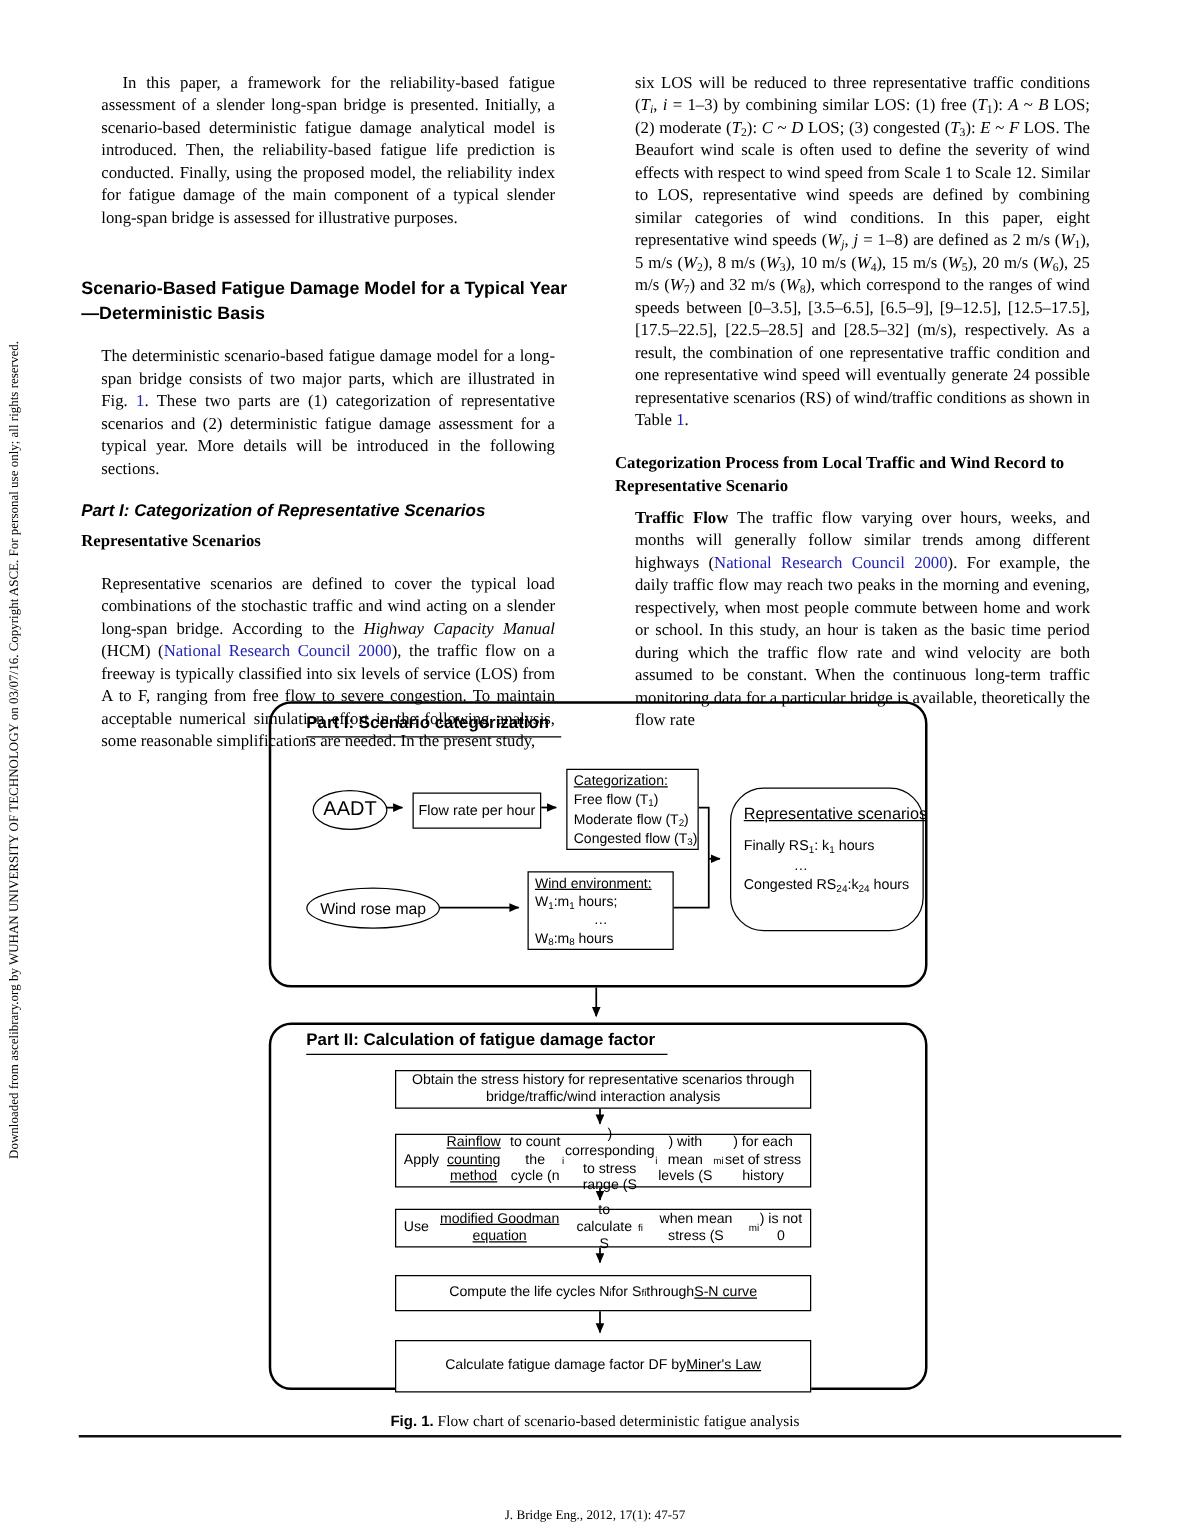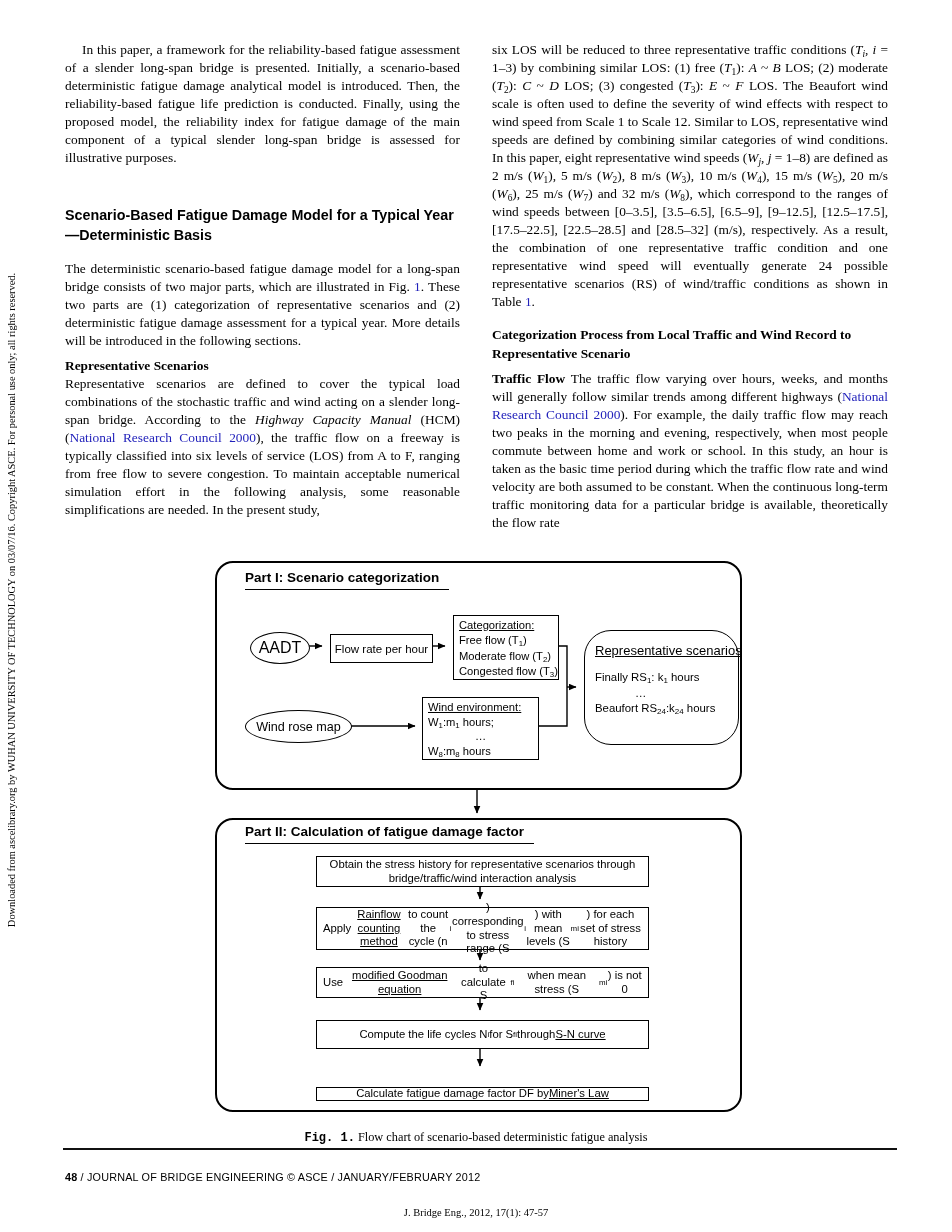--- a/index.html
+++ b/index.html
@@ -7,36 +7,36 @@
         font-family:"Liberation Serif",serif;overflow:hidden;}
   
   .sidebar{position:absolute;left:6px;top:1050px;width:900px;height:16px;
            transform-origin:0 0;transform:rotate(-90deg);
            font-size:10.4px;text-align:center;white-space:nowrap;color:#000;}
   
   .col{position:absolute;top:41px;width:395px;font-size:13.4px;line-height:18px;
        text-align:justify;}
   .col-left{left:65px;}
   .col-right{left:492px;width:396px;}
-  .bp{margin:0;}
+  .bp{margin:16px;}
   .indent{text-indent:17px;}
   .h-main{margin:39px 0 0 0;font-family:"Liberation Sans",sans-serif;
           font-weight:bold;font-size:14.3px;line-height:19.5px;text-align:left;}
   .sp-after-h1{margin-top:15px;}
   .h-part{margin:13px 0 0 0;font-family:"Liberation Sans",sans-serif;
           font-weight:bold;font-style:italic;font-size:13.6px;line-height:17px;text-align:left;}
   .h-sub{margin:7px 0 0 0;font-weight:bold;font-size:13.4px;line-height:18px;text-align:left;}
   .h-bold-serif{margin:15px 0 0 0;font-weight:bold;font-size:13.4px;line-height:18.5px;text-align:left;}
   .sp-small{margin-top:7px;}
   
   .rt-i{font-style:italic}
   .rt-b{font-weight:bold}
   .rt-u{text-decoration:underline}
   .rt-sub{font-size:0.7em;vertical-align:-0.28em;line-height:0;}
-  .rt-sans{font-family:Liberation Mono, monospace;}
+  .rt-sans{font-family:Liberation Sans, sans-serif;}
   
   .fig{position:absolute;left:215px;top:561px;width:527px;height:551px;
        font-family:"Liberation Sans",sans-serif;}
   .fig svg{position:absolute;left:0;top:0;}
   .part{position:absolute;left:0;width:527px;border:2px solid #000;border-radius:18px;
         box-sizing:border-box;}
   .part1{top:0;height:229px;}
   .part2{top:257px;height:294px;}
   .part-title{position:absolute;font-weight:bold;font-size:13.5px;
               border-bottom:1.6px solid #000;padding:0 10px 4px 0;white-space:nowrap;}
@@ -68,20 +68,21 @@
 <body>
 
 <div class="page">
 
   <div class="sidebar">Downloaded from ascelibrary.org by WUHAN UNIVERSITY OF TECHNOLOGY on 03/07/16. Copyright ASCE. For personal use only; all rights reserved.</div>
 
   <div class="col col-left">
     <p class="bp indent"><span>In this paper, a framework for the reliability-based fatigue assessment of a slender long-span bridge is presented. Initially, a scenario-based deterministic fatigue damage analytical model is introduced. Then, the reliability-based fatigue life prediction is conducted. Finally, using the proposed model, the reliability index for fatigue damage of the main component of a typical slender long-span bridge is assessed for illustrative purposes.</span></p>
     <h2 class="h-main">Scenario-Based Fatigue Damage Model for a Typical Year—Deterministic Basis</h2>
     <p class="bp sp-after-h1"><span>The deterministic scenario-based fatigue damage model for a long-span bridge consists of two major parts, which are illustrated in Fig. </span><span class="rt-link" style="color: rgb(34, 34, 187);">1</span><span>. These two parts are (1) categorization of representative scenarios and (2) deterministic fatigue damage assessment for a typical year. More details will be introduced in the following sections.</span></p>
+    <h3 class="h-part">Part I: Categorization of Representative Scenarios</h3>
     <h4 class="h-sub">Representative Scenarios</h4>
     <p class="bp"><span>Representative scenarios are defined to cover the typical load combinations of the stochastic traffic and wind acting on a slender long-span bridge. According to the </span><span class="rt-i">Highway Capacity Manual</span><span> (HCM) (</span><span class="rt-link" style="color: rgb(34, 34, 187);">National Research Council 2000</span><span>), the traffic flow on a freeway is typically classified into six levels of service (LOS) from A to F, ranging from free flow to severe congestion. To maintain acceptable numerical simulation effort in the following analysis, some reasonable simplifications are needed. In the present study,</span></p>
   </div>
 
   <div class="col col-right">
     <p class="bp"><span>six LOS will be reduced to three representative traffic conditions (</span><span class="rt-i">T</span><span class="rt-i rt-sub">i</span><span>, </span><span class="rt-i">i</span><span> = 1–3) by combining similar LOS: (1) free (</span><span class="rt-i">T</span><span class="rt-sub">1</span><span>): </span><span class="rt-i">A</span><span> ~ </span><span class="rt-i">B</span><span> LOS; (2) moderate (</span><span class="rt-i">T</span><span class="rt-sub">2</span><span>): </span><span class="rt-i">C</span><span> ~ </span><span class="rt-i">D</span><span> LOS; (3) congested (</span><span class="rt-i">T</span><span class="rt-sub">3</span><span>): </span><span class="rt-i">E</span><span> ~ </span><span class="rt-i">F</span><span> LOS. The Beaufort wind scale is often used to define the severity of wind effects with respect to wind speed from Scale 1 to Scale 12. Similar to LOS, representative wind speeds are defined by combining similar categories of wind conditions. In this paper, eight representative wind speeds (</span><span class="rt-i">W</span><span class="rt-i rt-sub">j</span><span>, </span><span class="rt-i">j</span><span> = 1–8) are defined as 2 m/s (</span><span class="rt-i">W</span><span class="rt-sub">1</span><span>), 5 m/s (</span><span class="rt-i">W</span><span class="rt-sub">2</span><span>), 8 m/s (</span><span class="rt-i">W</span><span class="rt-sub">3</span><span>), 10 m/s (</span><span class="rt-i">W</span><span class="rt-sub">4</span><span>), 15 m/s (</span><span class="rt-i">W</span><span class="rt-sub">5</span><span>), 20 m/s (</span><span class="rt-i">W</span><span class="rt-sub">6</span><span>), 25 m/s (</span><span class="rt-i">W</span><span class="rt-sub">7</span><span>) and 32 m/s (</span><span class="rt-i">W</span><span class="rt-sub">8</span><span>), which correspond to the ranges of wind speeds between [0–3.5], [3.5–6.5], [6.5–9], [9–12.5], [12.5–17.5], [17.5–22.5], [22.5–28.5] and [28.5–32] (m/s), respectively. As a result, the combination of one representative traffic condition and one representative wind speed will eventually generate 24 possible representative scenarios (RS) of wind/traffic conditions as shown in Table </span><span class="rt-link" style="color: rgb(34, 34, 187);">1</span><span>.</span></p>
     <h4 class="h-bold-serif">Categorization Process from Local Traffic and Wind Record to Representative Scenario</h4>
     <p class="bp sp-small"><span class="rt-b">Traffic Flow</span><span>  The traffic flow varying over hours, weeks, and months will generally follow similar trends among different highways (</span><span class="rt-link" style="color: rgb(34, 34, 187);">National Research Council 2000</span><span>). For example, the daily traffic flow may reach two peaks in the morning and evening, respectively, when most people commute between home and work or school. In this study, an hour is taken as the basic time period during which the traffic flow rate and wind velocity are both assumed to be constant. When the continuous long-term traffic monitoring data for a particular bridge is available, theoretically the flow rate</span></p>
   </div>
 
@@ -127,21 +128,21 @@
         <div><span class="rt-u">Wind environment:</span></div>
         <div><span>W</span><span class="rt-sub">1</span><span>:m</span><span class="rt-sub">1</span><span> hours;</span></div>
         <div class="dots-center"><span>…</span></div>
         <div><span>W</span><span class="rt-sub">8</span><span>:m</span><span class="rt-sub">8</span><span> hours</span></div>
       </div>
 
       <div class="node repbox" style="left:367px;top:67px;width:155px;height:115px;">
         <div class="rep-head">Representative scenarios</div>
         <div class="rep-line rep-line1"><span>Finally RS</span><span class="rt-sub">1</span><span>: k</span><span class="rt-sub">1</span><span> hours</span></div>
         <div class="rep-line rep-dots"><span>…</span></div>
-        <div class="rep-line"><span>Beaufort RS</span><span class="rt-sub">24</span><span>:k</span><span class="rt-sub">24</span><span> hours</span></div>
+        <div class="rep-line"><span>Congested RS</span><span class="rt-sub">24</span><span>:k</span><span class="rt-sub">24</span><span> hours</span></div>
       </div>
     </div>
 
     <div class="part part2">
       <div class="part-title" style="left:28px;top:4px;">Part II: Calculation of fatigue damage factor</div>
 
       <div class="node p2box" style="top:36px;height:31px;">
           <span>Obtain the stress history for representative scenarios through bridge/traffic/wind interaction analysis</span>
         </div>
 
@@ -169,28 +170,27 @@
 
       <div class="node p2box" style="top:200px;height:29px;">
           <span>Compute the life cycles N</span>
           <span class="rt-sub">i</span>
           <span> for S</span>
           <span class="rt-sub">fi</span>
           <span> through </span>
           <span class="rt-u">S-N curve</span>
         </div>
 
-      <div class="node p2box" style="top:267px;height:14px;">
+      <div class="node p2box" style="top:252px;height:42px;">
           <span>Calculate fatigue damage factor DF by </span>
           <span class="rt-u">Miner's Law</span>
         </div>
     </div>
   </div>
 
   <div class="caption"><span class="rt-b rt-sans">Fig. 1.</span><span> Flow chart of scenario-based deterministic fatigue analysis</span></div>
 
   <div class="rule"></div>
 
-  <div class="footer"><span class="rt-b">48</span><span> / JOURNAL OF BRIDGE ENGINEERING © ASCE / JANUARY/FEBRUARY 2012</span></div>
 
   <div class="citation">J. Bridge Eng., 2012, 17(1): 47-57</div>
 
 </div>
 
 </body></html>

